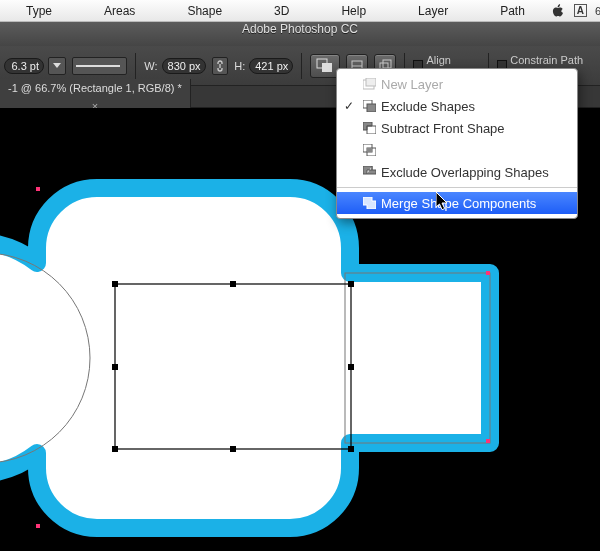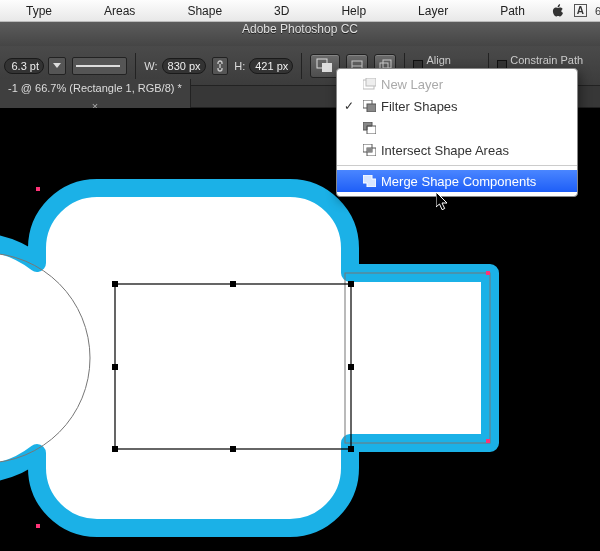--- a/index.html
+++ b/index.html
@@ -247,41 +247,50 @@
     <span>New Layer</span>
   </div>
   <div class="dd-row">
     <span class="check-col">✓</span>
     <span class="icon-col">
       <svg width="13" height="12" viewBox="0 0 13 12">
           <rect x="0" y="0" width="9" height="8" fill="none" stroke="#555"></rect>
           <rect x="4" y="4" width="9" height="8" fill="#888" stroke="#555"></rect>
         </svg>
     </span>
-    <span>Filter Shapes</span>
+    <span>Exclude Shapes</span>
   </div>
   <div class="dd-row">
     <span class="check-col"></span>
     <span class="icon-col">
       <svg width="13" height="12" viewBox="0 0 13 12">
           <path d="M0 0h9v4H4v4H0z" fill="#888" stroke="#555"></path>
           <rect x="4" y="4" width="9" height="8" fill="none" stroke="#555"></rect>
         </svg>
     </span>
+    <span>Subtract Front Shape</span>
   </div>
   <div class="dd-row">
     <span class="check-col"></span>
     <span class="icon-col">
       <svg width="13" height="12" viewBox="0 0 13 12">
           <rect x="0" y="0" width="9" height="8" fill="none" stroke="#555"></rect>
           <rect x="4" y="4" width="9" height="8" fill="none" stroke="#555"></rect>
           <rect x="4" y="4" width="5" height="4" fill="#888"></rect>
         </svg>
     </span>
-    <span>Intersect Shape Areas</span>
+  </div>
+  <div class="dd-row">
+    <span class="check-col"></span>
+    <span class="icon-col">
+      <svg width="13" height="12" viewBox="0 0 13 12">
+          <path d="M0 0h9v4H4v4H0z M4 8h9V4h-4V0" fill="#888" stroke="#555"></path>
+        </svg>
+    </span>
+    <span>Exclude Overlapping Shapes</span>
   </div>
   <div class="dd-sep"></div>
   <div class="dd-row highlight">
     <span class="check-col"></span>
     <span class="icon-col">
       <svg width="13" height="12" viewBox="0 0 13 12">
           <path d="M0 0h9v4h4v8H4V8H0z" fill="#d8e6ff" stroke="#fff"></path>
         </svg>
     </span>
     <span>Merge Shape Components</span>

